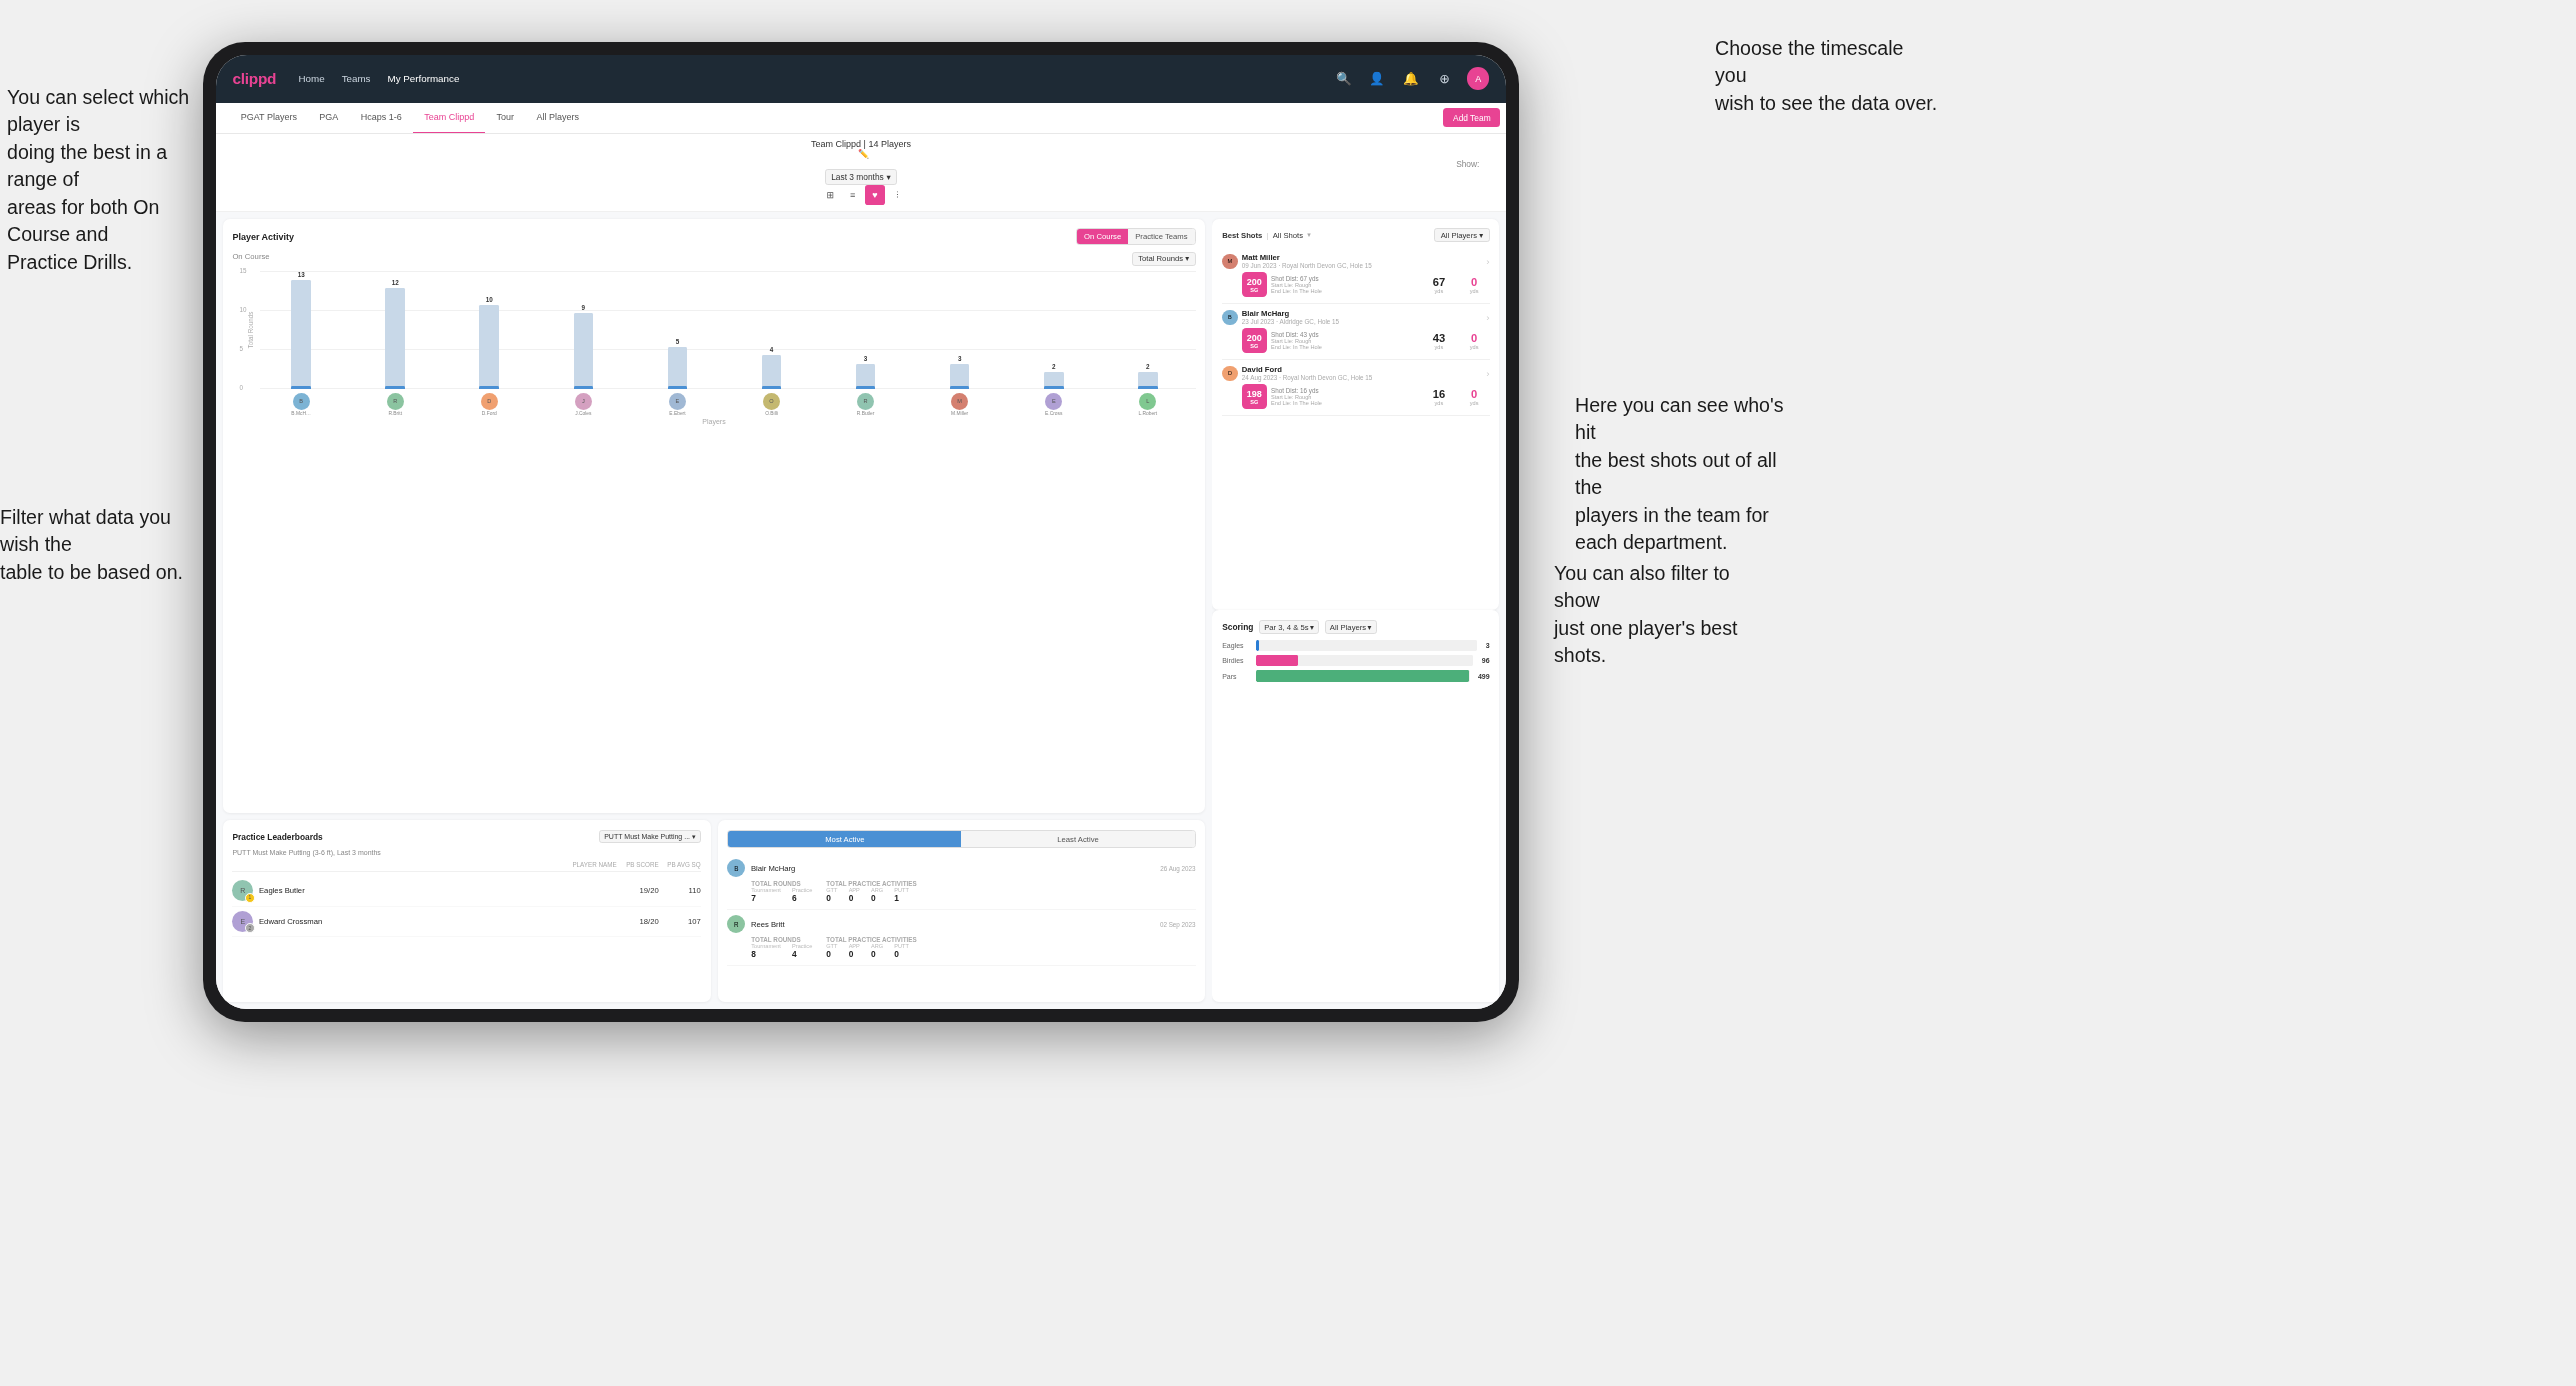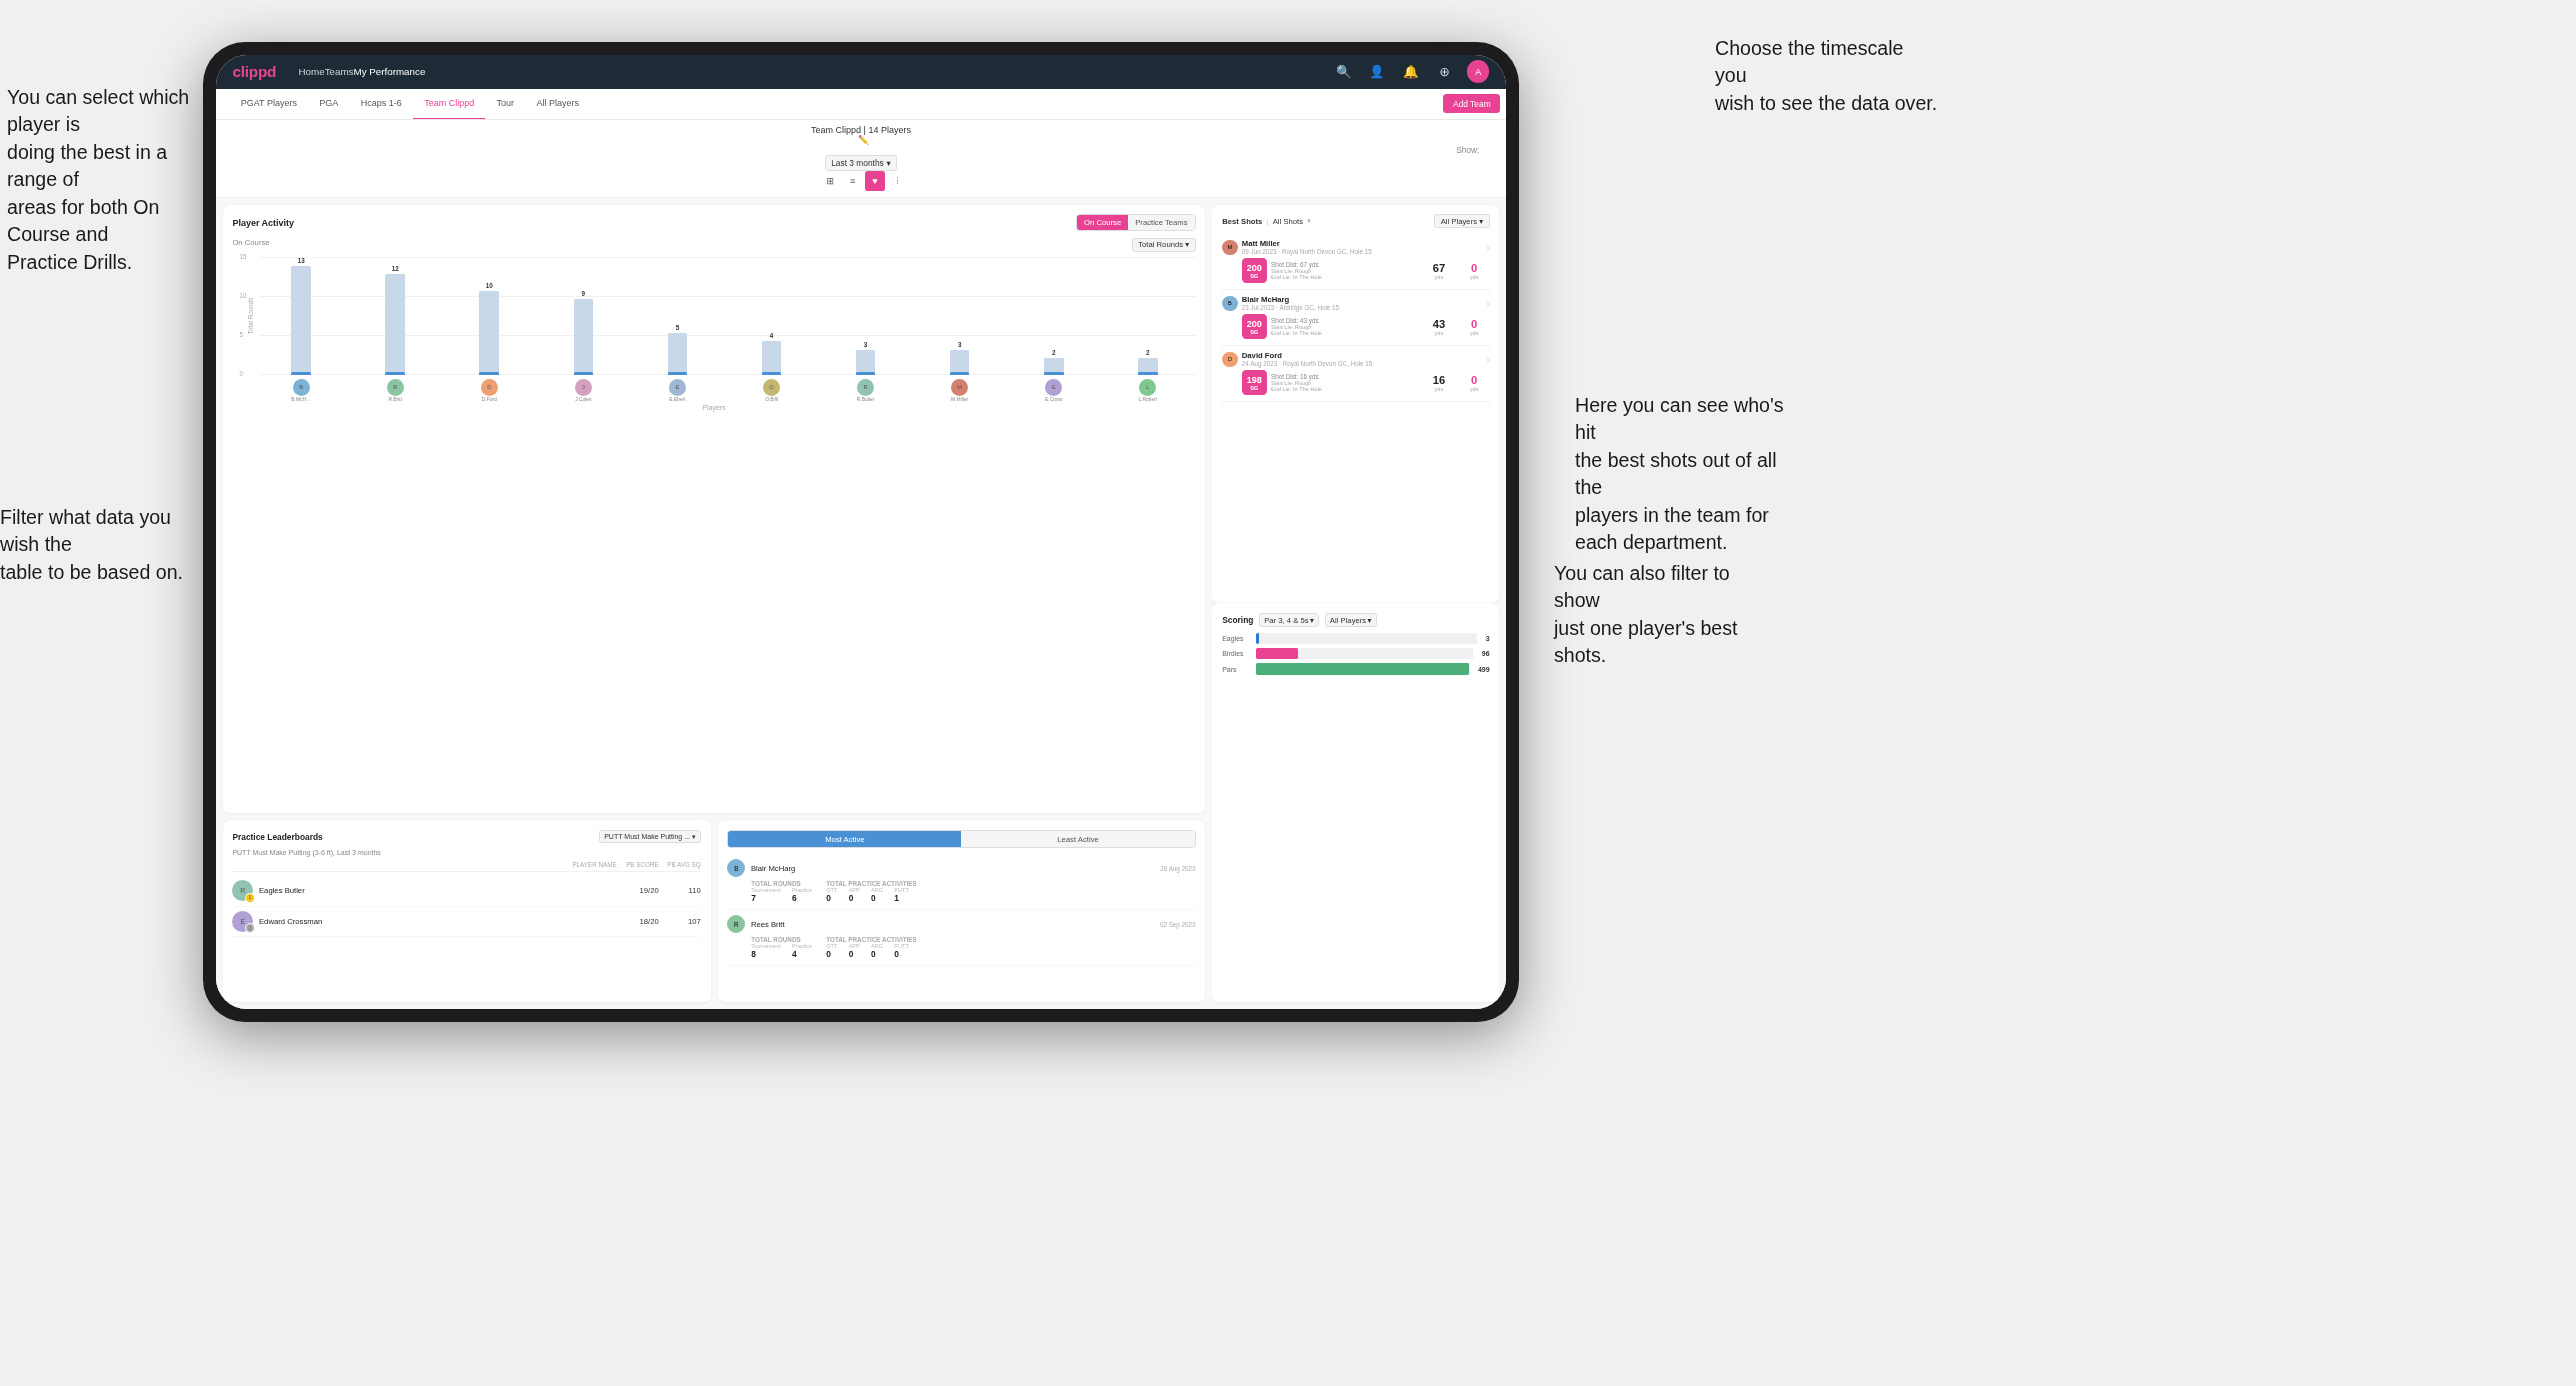--- a/index.html
+++ b/index.html
@@ -40,37 +40,38 @@
       background: #fff;
       border-radius: 31px;
       overflow: hidden;
       display: flex;
       flex-direction: column;
     }
 
     
     .top-nav {
       background: #1e2a35;
-      height: 34px;
+      height: 48px;
       display: flex;
       align-items: center;
       padding: 0 17px;
       gap: 22.4px;
       flex-shrink: 0;
     }
 
     .brand-logo {
       color: #e84393;
       font-size: 15.4px;
       font-weight: 700;
       letter-spacing: -0.3px;
     }
 
     .nav-links {
       display: flex;
+      gap: 17px;
       align-items: center;
     }
 
     .nav-link {
       color: #ccd6e0;
       font-size: 9.8px;
       cursor: pointer;
     }
 
     .nav-link.active {

